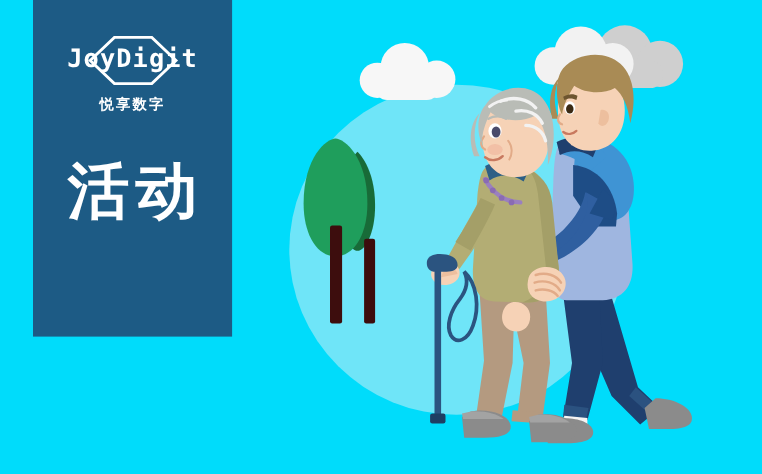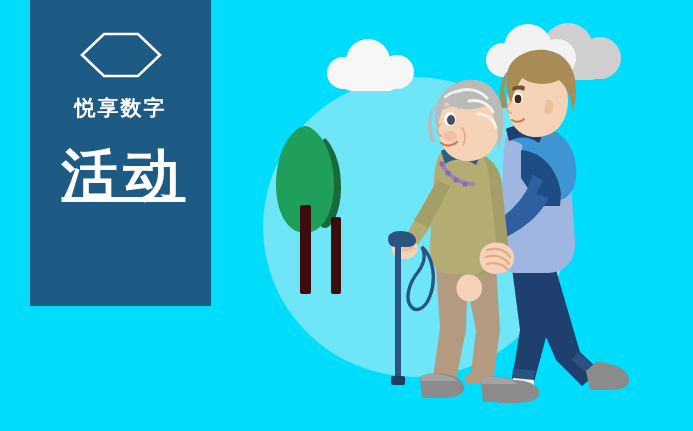--- a/index.html
+++ b/index.html
@@ -53,43 +53,43 @@
     text-align: center;
     color: #ffffff;
     font-family: "DejaVu Sans Mono", monospace;
     font-size: 23px;
     font-weight: bold;
     letter-spacing: 1px;
     line-height: 26px;
     z-index: 2;
   }
   #logo-cn {
-    margin-top: 18px;
+    margin-top: 6px;
     color: #ffffff;
     font-family: "DejaVu Sans", sans-serif;
-    font-size: 21px;
+    font-size: 13px;
     font-weight: bold;
     letter-spacing: 2px;
     line-height: 24px;
   }
   #headline {
     position: absolute;
     left: 0;
     top: 140px;
     width: 181px;
     text-align: center;
     color: #ffffff;
     font-family: "DejaVu Sans", sans-serif;
     font-size: 56px;
     font-weight: bold;
     line-height: 70px;
     letter-spacing: 6px;
     text-indent: 6px;
   }
-  .headline-line { display: block; text-decoration: underline; }
+  .headline-line { display: block; }
   
   #scene {
     position: absolute;
     left: 0;
     top: 0;
     width: 693px;
     height: 431px;
     z-index: 10;
   }
 </style>
@@ -247,20 +247,21 @@
     </g>
   </svg>
 
   <div id="brand-panel">
 
     <div id="logo-block">
       <div id="logo-mark">
         <svg id="logo-hex" width="82" height="46" viewBox="0 0 82 46">
           <polygon points="24,2 58,2 80,23 58,44 24,44 2,23" fill="none" stroke="#ffffff" stroke-width="2.6"></polygon>
         </svg>
+        <div id="logo-word">JoyDigit</div>
       </div>
       <div id="logo-cn">悦享数字</div>
     </div>
 
     <div id="headline">
       <span class="headline-line">活动</span>
     </div>
 
   </div>
 </div>

